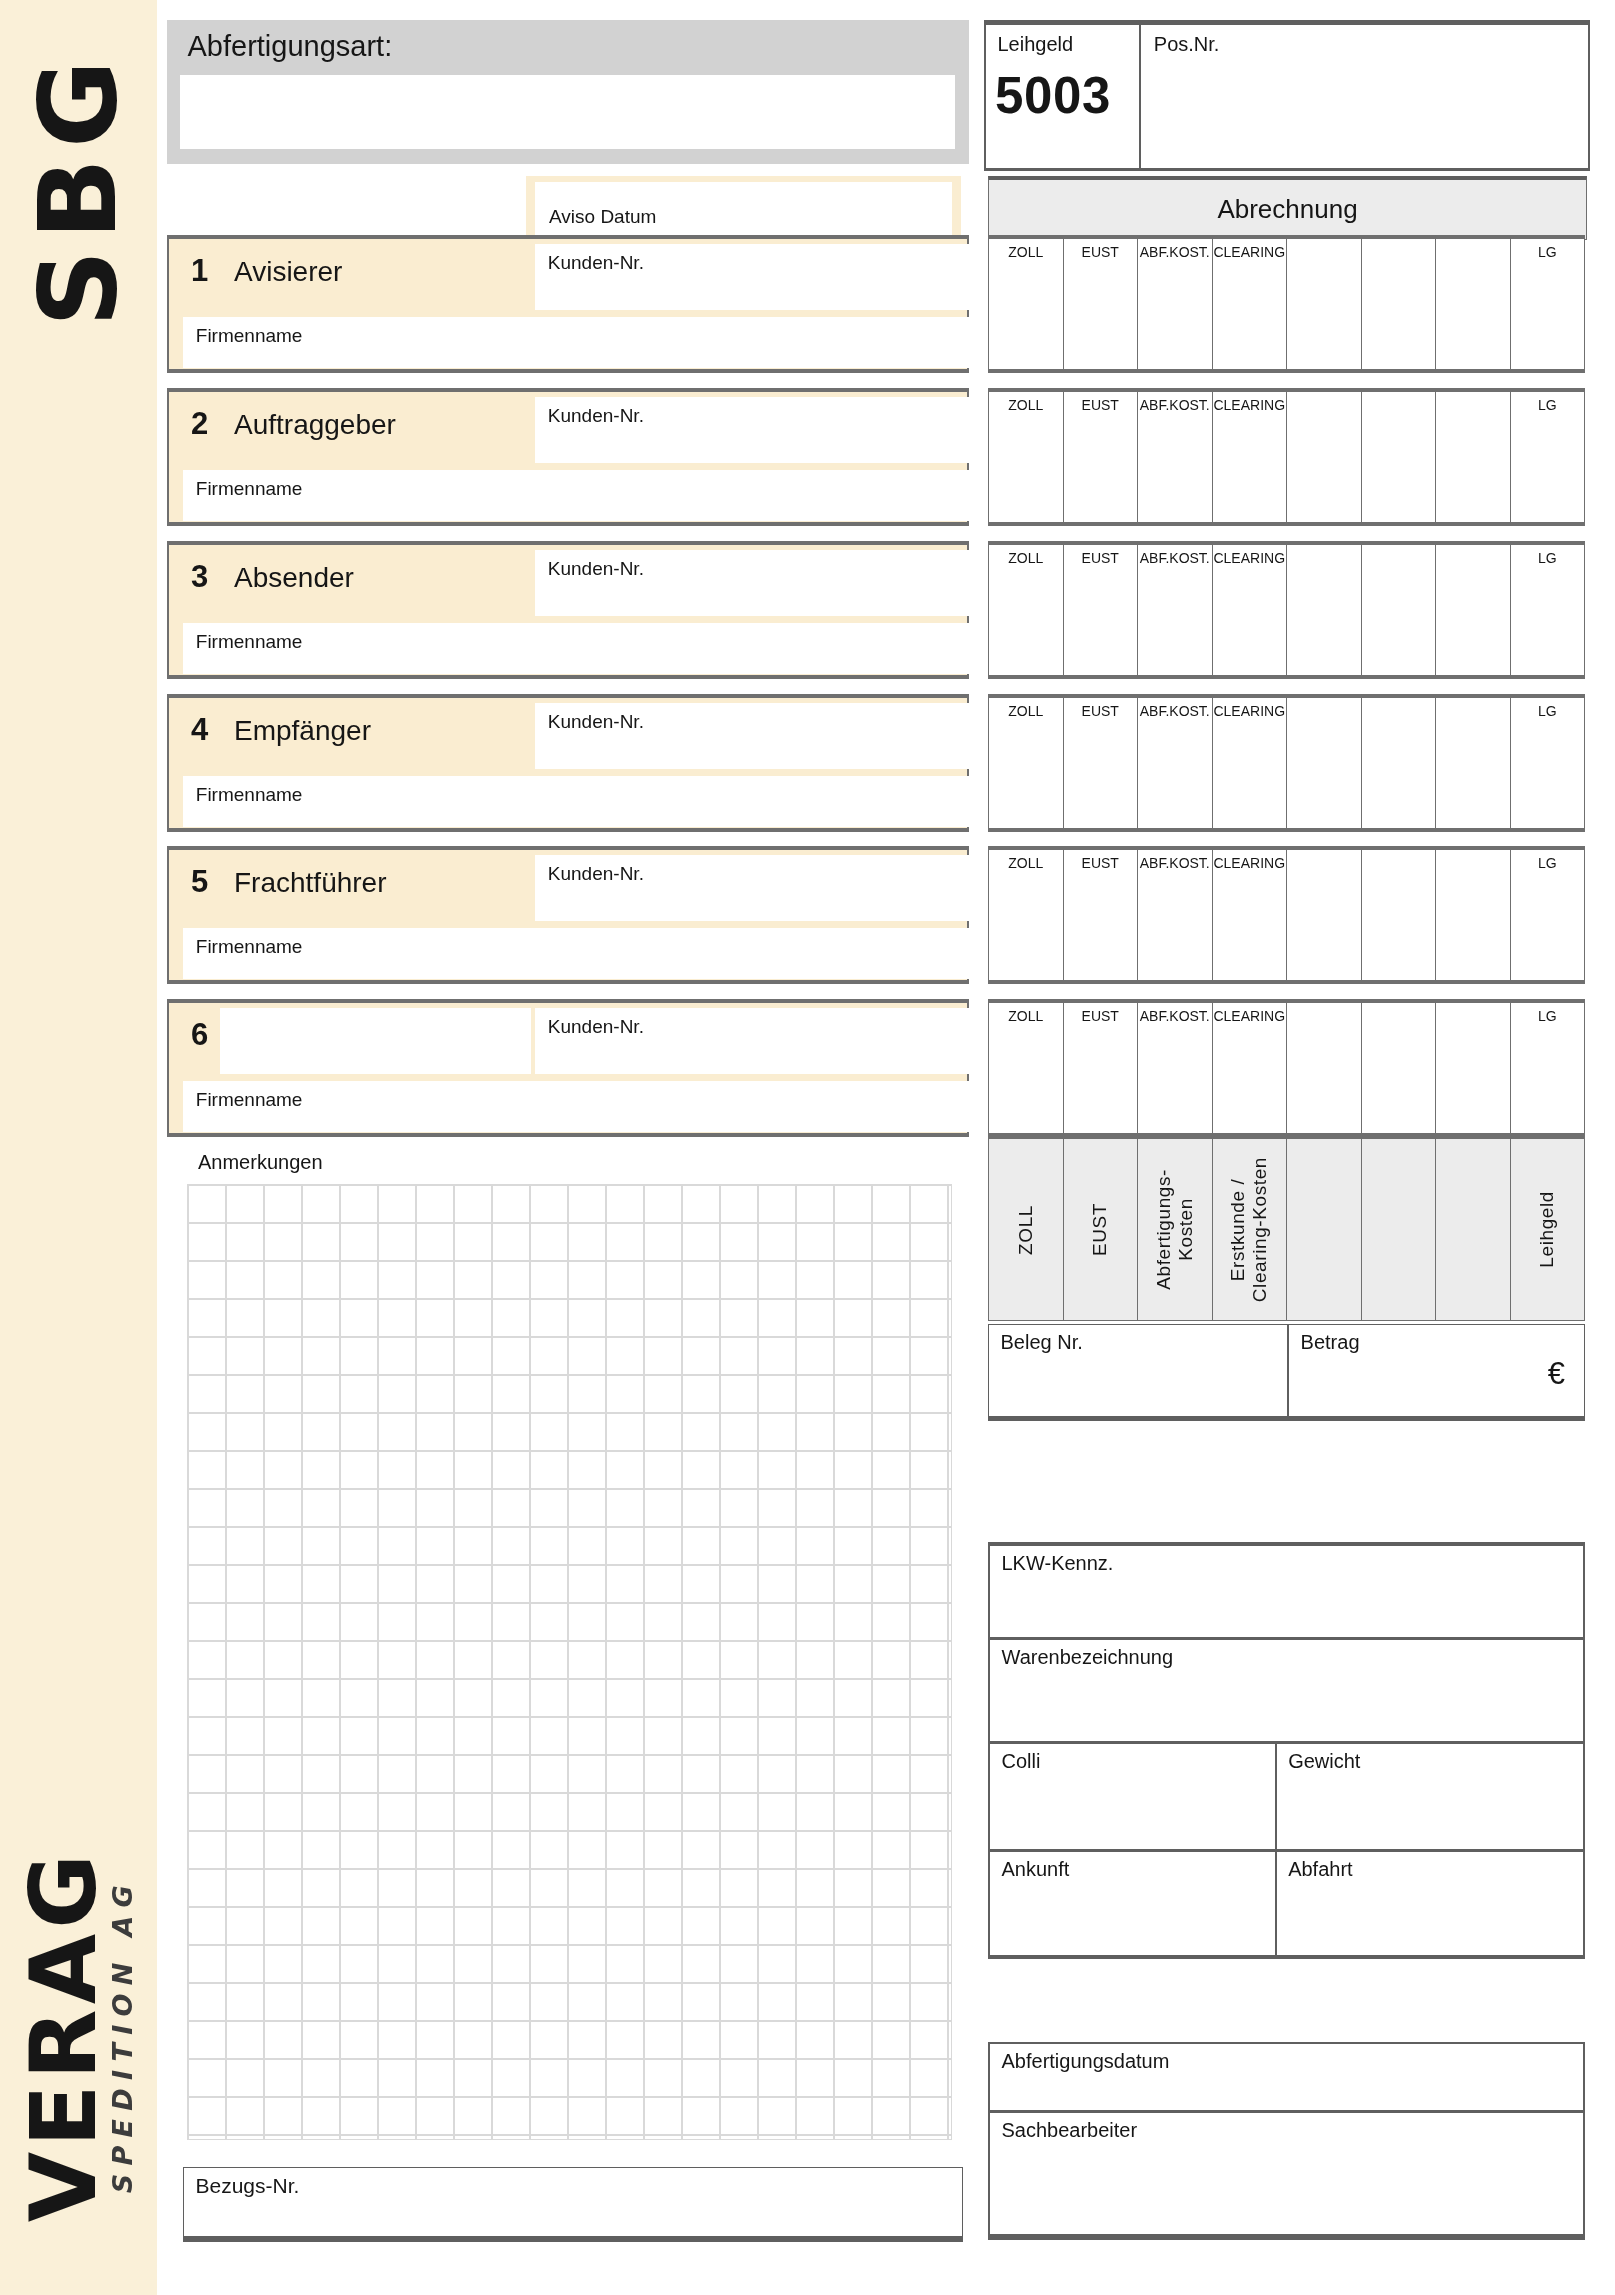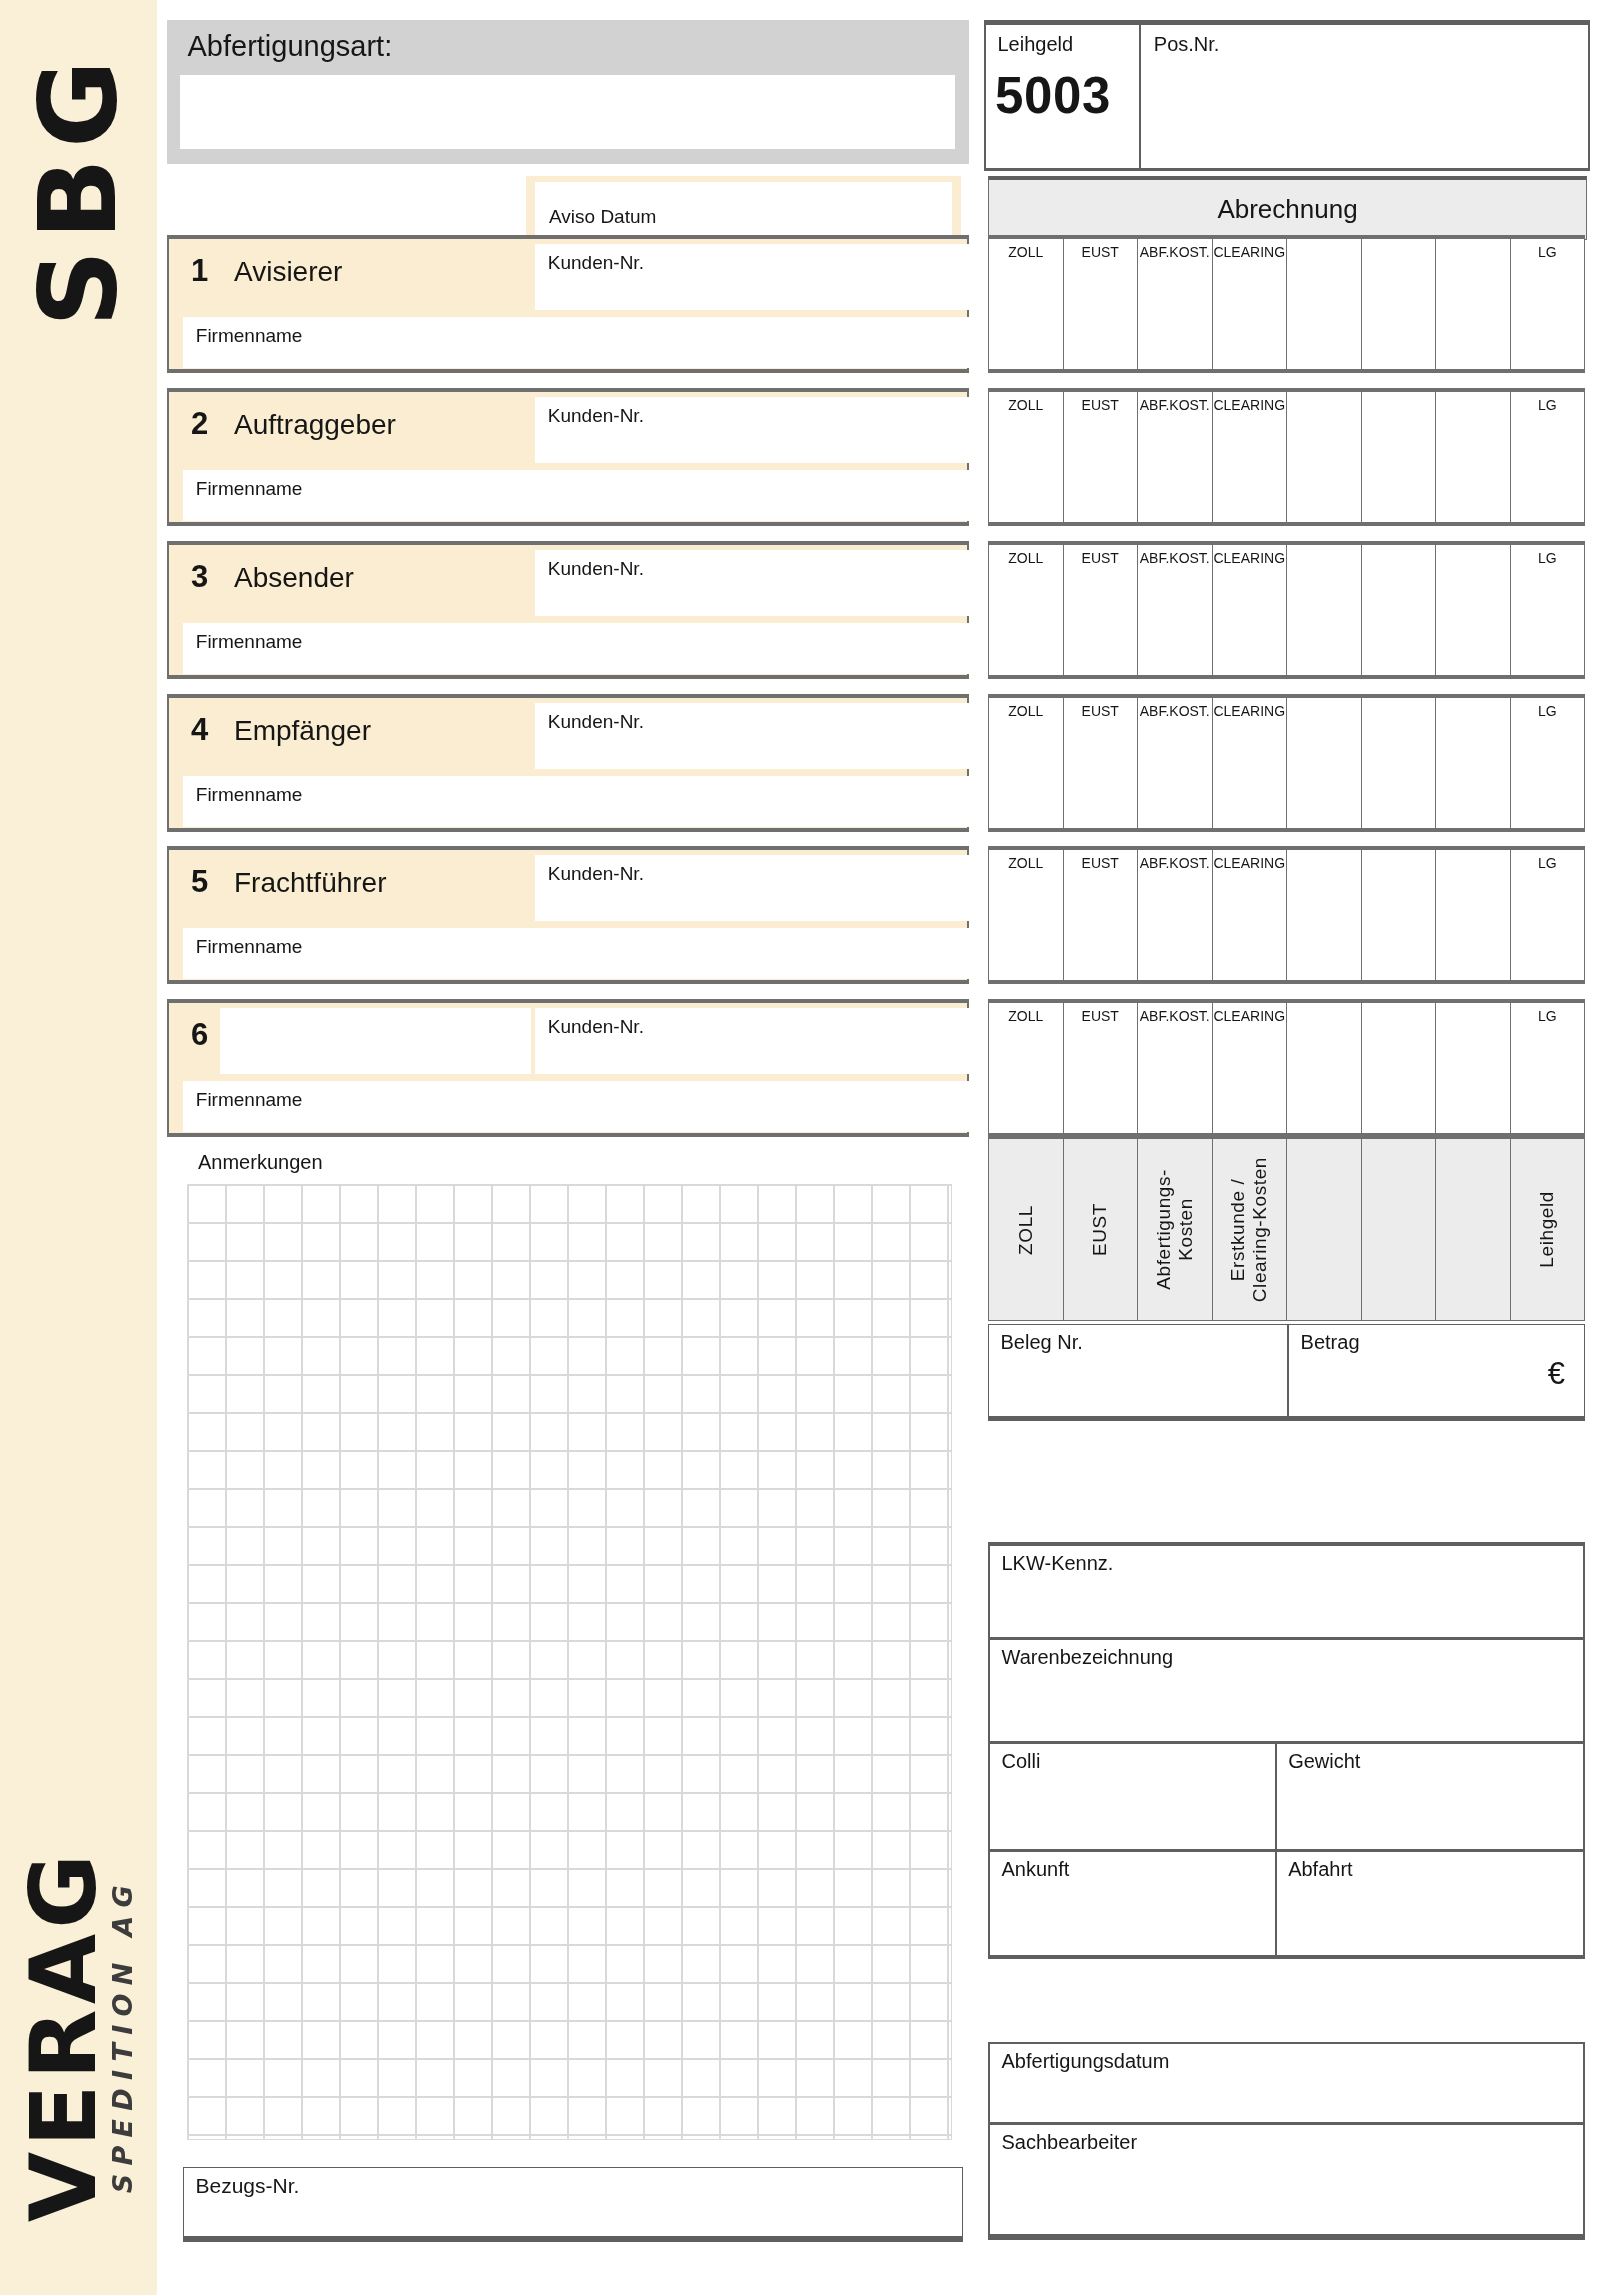--- a/index.html
+++ b/index.html
@@ -69,21 +69,21 @@
             border-right:1.9px solid var(--grid,#D9D9D9);border-bottom:1.9px solid var(--grid,#D9D9D9);box-sizing:border-box;}
   
   .lkw-box{position:absolute;left:988px;top:1542px;width:597px;height:417px;background:#fff;box-sizing:border-box;
            border:2.6px solid var(--border,#5F5F5F);border-top-width:4.5px;border-bottom-width:4.5px;display:flex;flex-direction:column;}
   .lkw-row{position:relative;}
   .lkw-row + .lkw-row{border-top:3.2px solid var(--border,#5F5F5F);}
   .lkw-row.split{display:flex;}
   .split-cell{width:48%;border-right:2.6px solid var(--border,#5F5F5F);position:relative;}
   .split-cell:last-child{flex:1;border-right:none;}
   .abf-box{position:absolute;left:988px;top:2042px;width:597px;height:198px;background:#fff;box-sizing:border-box;
-           border:2.6px solid var(--border,#5F5F5F);border-bottom-width:6.4px;display:flex;flex-direction:column;gap:12px;}
+           border:2.6px solid var(--border,#5F5F5F);border-bottom-width:6.4px;display:flex;flex-direction:column;}
   .abf-row{position:relative;}
   .abf-row + .abf-row{border-top:3.8px solid var(--border,#5F5F5F);}
   .bezugs-box{position:absolute;left:183px;top:2167px;width:780px;height:75px;background:#fff;box-sizing:border-box;
               border:1.9px solid var(--border,#5F5F5F);border-bottom-width:6.4px;}
   .cell-label{position:absolute;left:11.5px;top:6.4px;font-size:20px;white-space:nowrap;}
 </style>
 </head>
 <body>
 
 <div class="page">

